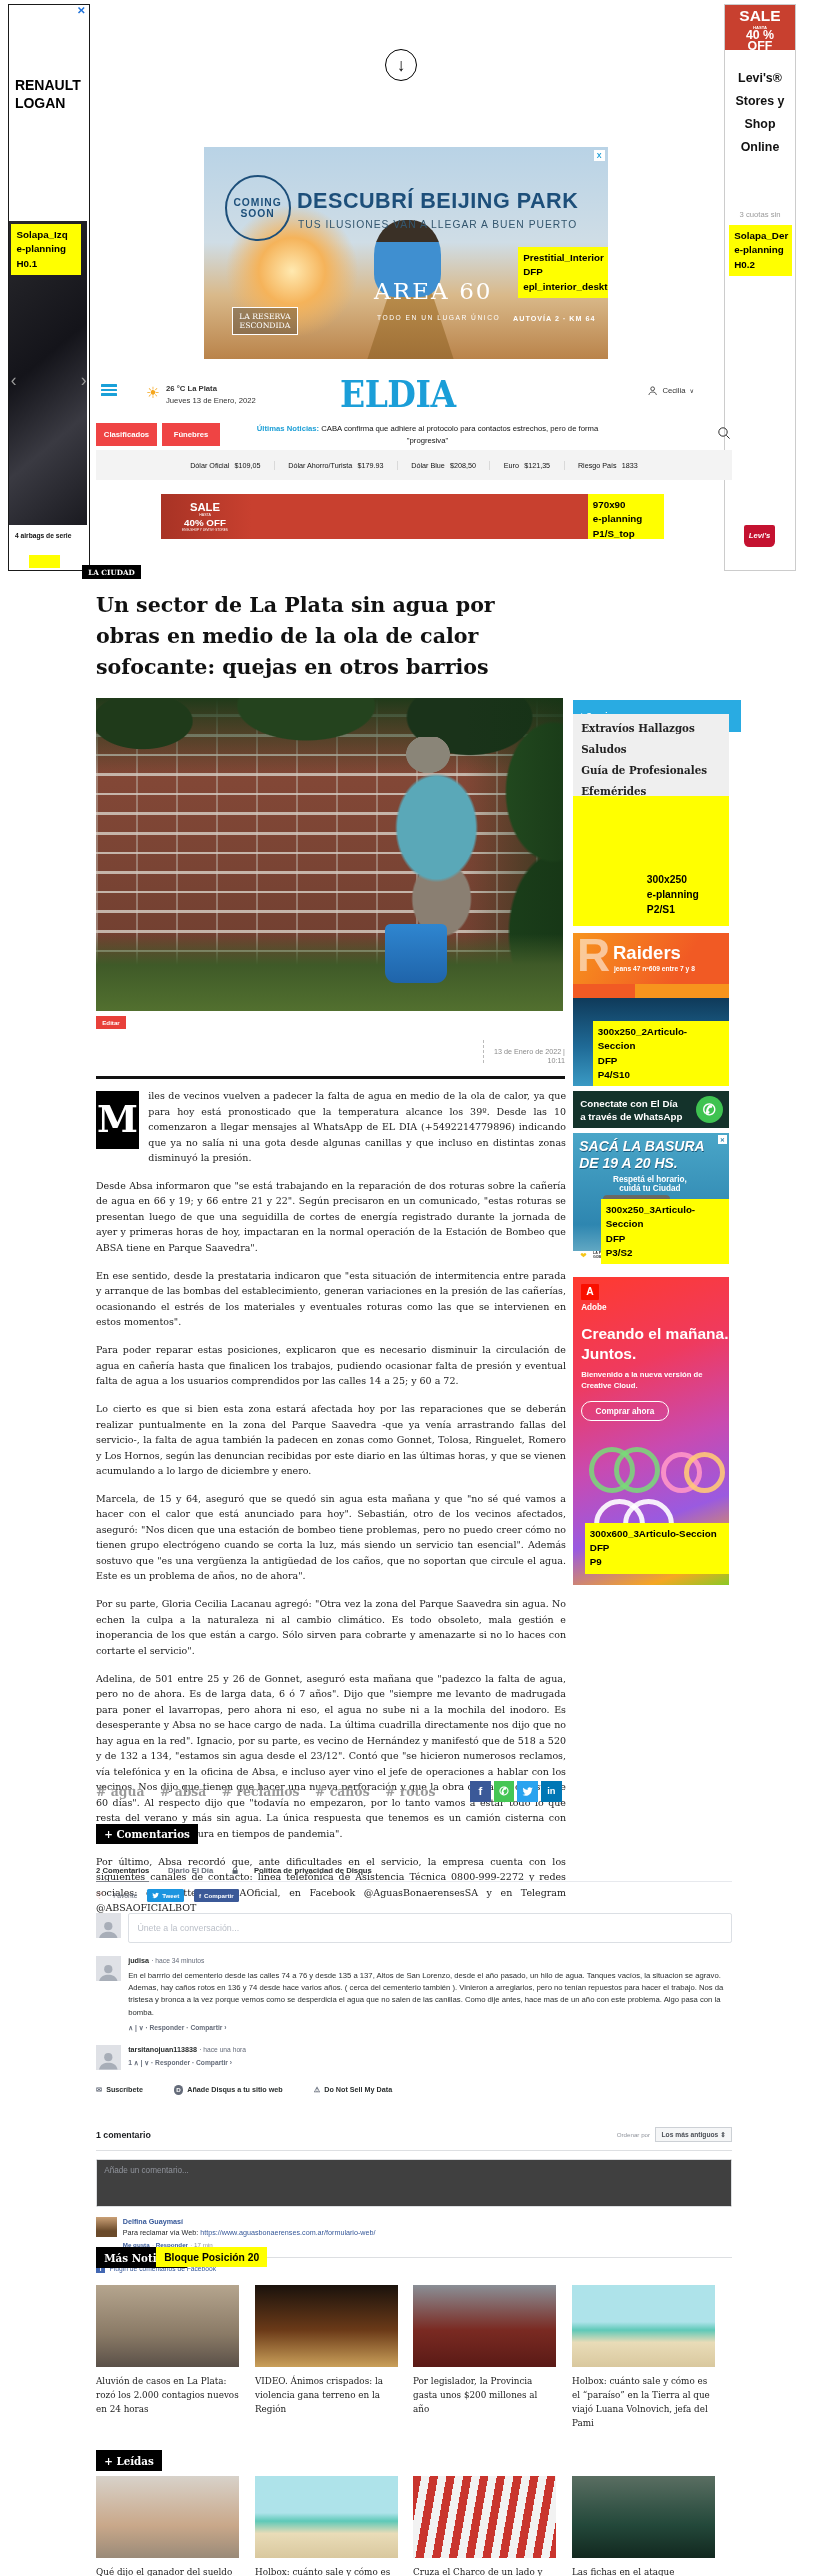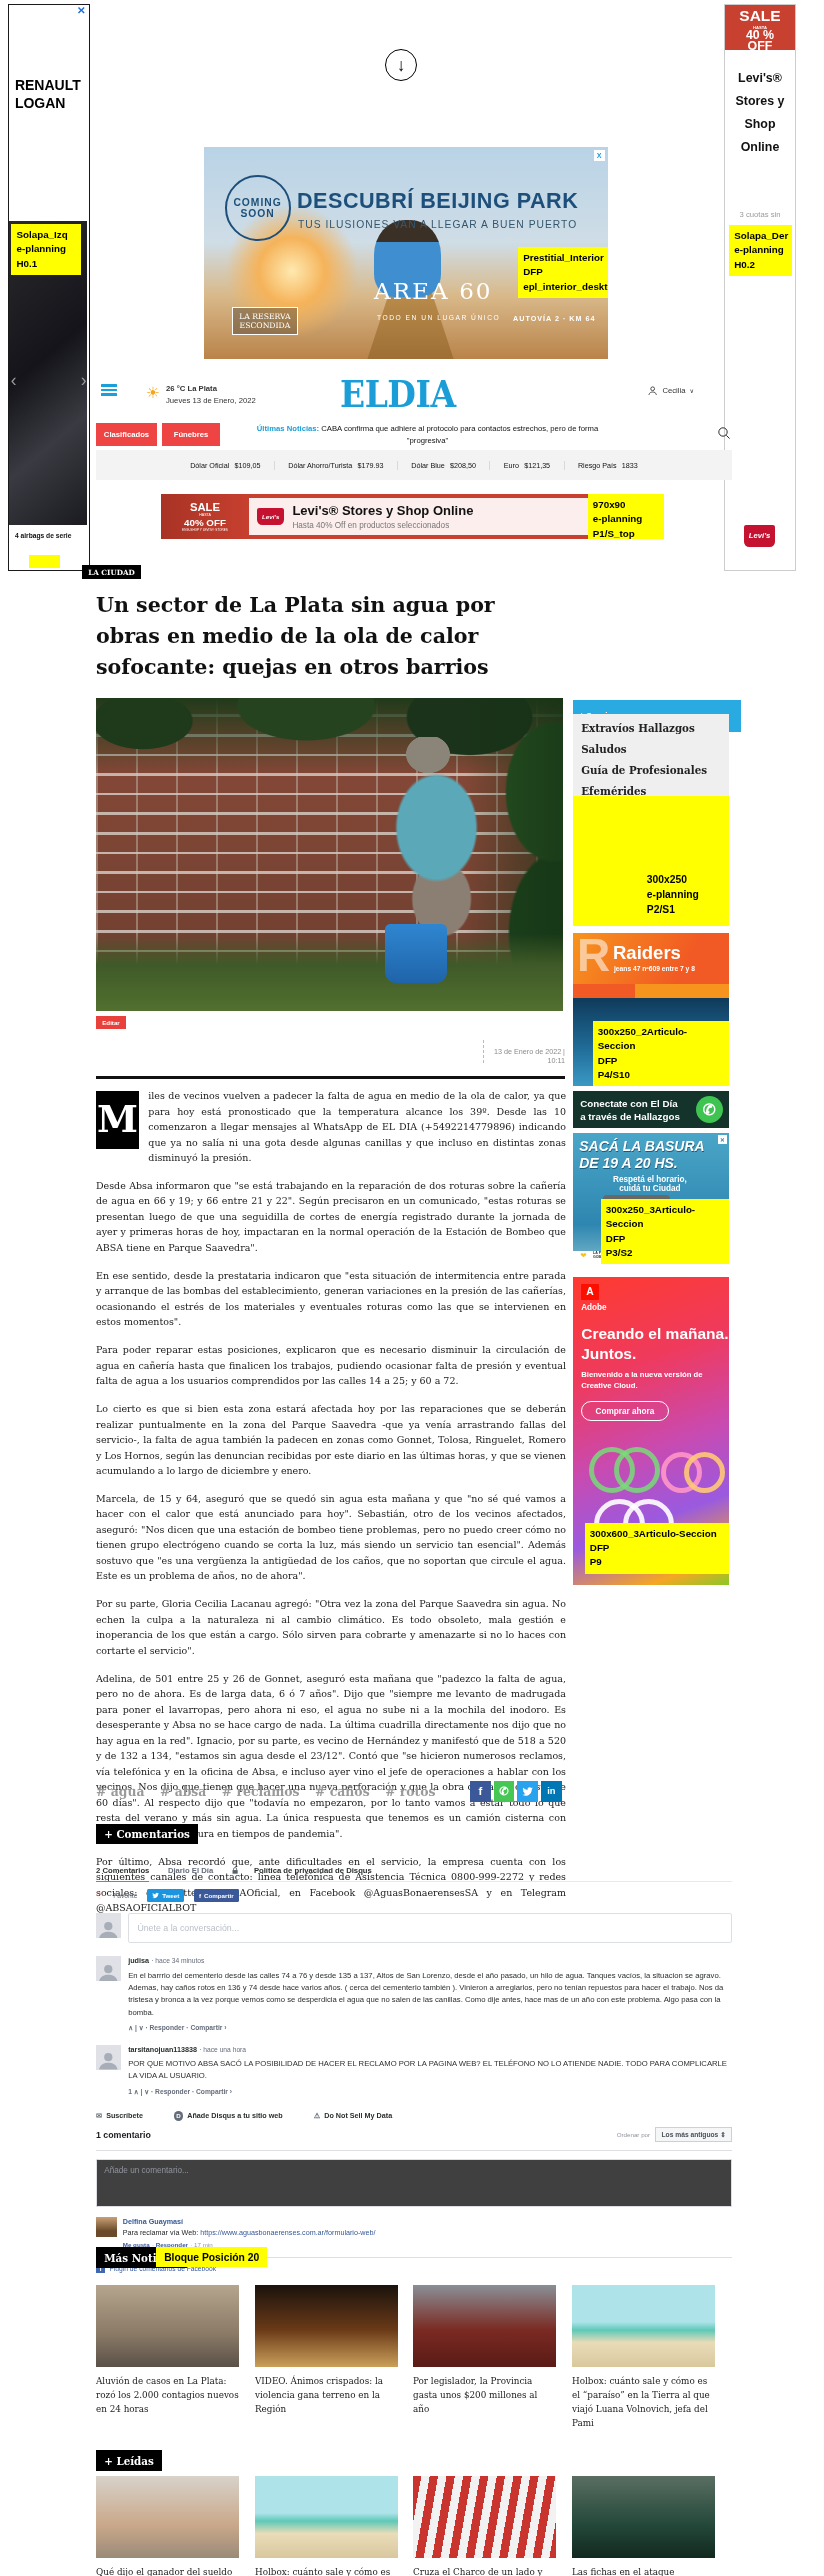--- a/index.html
+++ b/index.html
@@ -235,28 +235,20 @@
       </div>
   </div>
 
   <div class="abs banner970" style="left:161px;top:494px;width:503px;height:45px;">
     <div class="b970-left">
       <div style="font-size:11.3px;font-weight:900;">SALE</div>
       <div style="font-size:3.6px;">HASTA</div>
       <div style="font-size:9.8px;font-weight:900;">40% OFF</div>
       <div style="font-size:3.1px;">EN E-SHOP Y LEVI'S® STORES</div>
     </div>
-    <div class="b970-panel">
-      <div class="levis-batwing" style="width:27px;height:17.5px;font-size:6.2px;">Levi's</div>
-      <div>
-        <div style="font-size:13px;font-weight:bold;color:#111;">Levi's® Stores y Shop Online</div>
-        <div style="font-size:8.2px;color:#777;margin-top:2.1px;">Hasta 40% Off en productos seleccionados</div>
-      </div>
-      <div style="margin-left:auto;width:49px;height:27px;background:#d7102e;border-radius:1.5px;"></div>
-    </div>
     <div class="abs adlabel" style="right:0px;top:0px;width:66px;height:45px;">970x90
 e-planning
 P1/S_top</div>
   </div>
 
   <div class="abs blacktag" style="left:82px;top:565px;font-size:7.2px;padding:2.6px 6.2px;">LA CIUDAD</div>
   <div class="abs headline" style="left:96px;top:590px;width:428px;">
     <div>Un sector de La Plata sin agua por</div>
     <div>obras en medio de la ola de calor</div>
     <div>sofocante: quejas en otros barrios</div>
@@ -326,21 +318,21 @@
   </div>
   <div class="abs" style="left:573px;top:984px;width:156px;height:14.4px;background:linear-gradient(90deg,#f15a24 0 40%,#f7941d 40%);"></div>
   <div class="abs g-wave" style="left:573px;top:998px;width:156px;height:88px;">
     <div class="abs adlabel" style="right:0px;bottom:0px;width:126px;">300x250_2Articulo-Seccion
 DFP
 P4/S10</div>
   </div>
 
   <div class="abs whats" style="left:573px;top:1091px;width:156px;height:37px;">
     <div class="abs" style="left:7.2px;top:6.7px;font-size:9.8px;">Conectate con El Día</div>
-    <div class="abs" style="left:7.2px;top:19.6px;font-size:9.8px;">a través de Hallazgos</div>
+    <div class="abs" style="left:7.2px;top:19.6px;font-size:9.8px;">a través de WhatsApp</div>
     <div class="abs wa-circle" style="right:6.2px;top:5.2px;">✆</div>
   </div>
 
   <div class="abs basura" style="left:573px;top:1133px;width:156px;height:131px;">
     <div class="abs" style="right:2.1px;top:2.1px;width:9.3px;height:9.3px;background:#fff;color:#2e86b0;font-size:5.7px;font-weight:bold;display:flex;align-items:center;justify-content:center;">✕</div>
     <div class="abs" style="left:6.2px;top:5.2px;font-size:14px;font-weight:900;font-style:italic;text-shadow:0.5px 0.5px 0 #1a5a7a;">SACÁ LA BASURA</div>
     <div class="abs" style="left:6.2px;top:21.6px;font-size:14px;font-weight:900;font-style:italic;text-shadow:0.5px 0.5px 0 #1a5a7a;">DE 19 A  20 HS.</div>
     <div class="abs pre" style="left:40px;top:42px;font-size:8.2px;font-weight:bold;text-align:center;">Respetá el horario,
 cuidá tu Ciudad</div>
     <div class="abs" style="left:30px;top:62px;width:67px;height:52px;background:linear-gradient(180deg,#6a6a66,#3a3a38);border-radius:4.1px;">
@@ -439,21 +431,20 @@
     <div style="display:flex;gap:7.2px;margin-top:12.4px;">
       <div class="avatar" style="width:25px;height:25px;">
         <svg width="20.6" height="18.5" viewBox="0 0 40 36">
             <circle cx="20" cy="12" r="8" fill="#a8aeb8"></circle>
             <path d="M2 36c2-10 10-13 18-13s16 3 18 13z" fill="#a8aeb8"></path>
           </svg>
       </div>
       <div style="flex:1;">
         <span class="dq-name">tarsitanojuan113838</span>
         <span class="dq-time"> · <span>hace una hora</span></span>
-        <div class="dq-text">POR QUE MOTIVO ABSA SACÓ LA POSIBILIDAD DE HACER EL RECLAMO POR LA PAGINA WEB? EL TELÉFONO NO LO ATIENDE NADIE. TODO PARA COMPLICARLE LA VIDA AL USUARIO.</div>
         <div class="dq-votes">
           <span>1 ∧  |  ∨  ·</span>
           <span>Responder</span> ·
           <span>Compartir ›</span>
         </div>
       </div>
     </div>
 
     <div style="display:flex;gap:31px;margin-top:15.5px;font-size:7.2px;font-weight:bold;color:#2a2e2e;align-items:center;">
       <span style="display:inline-flex;gap:4.1px;align-items:center;">

